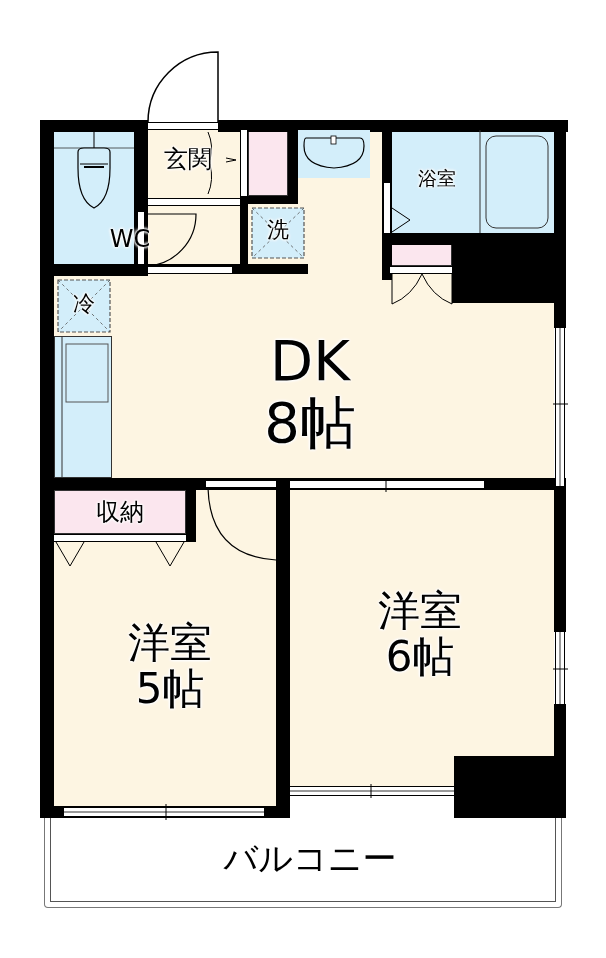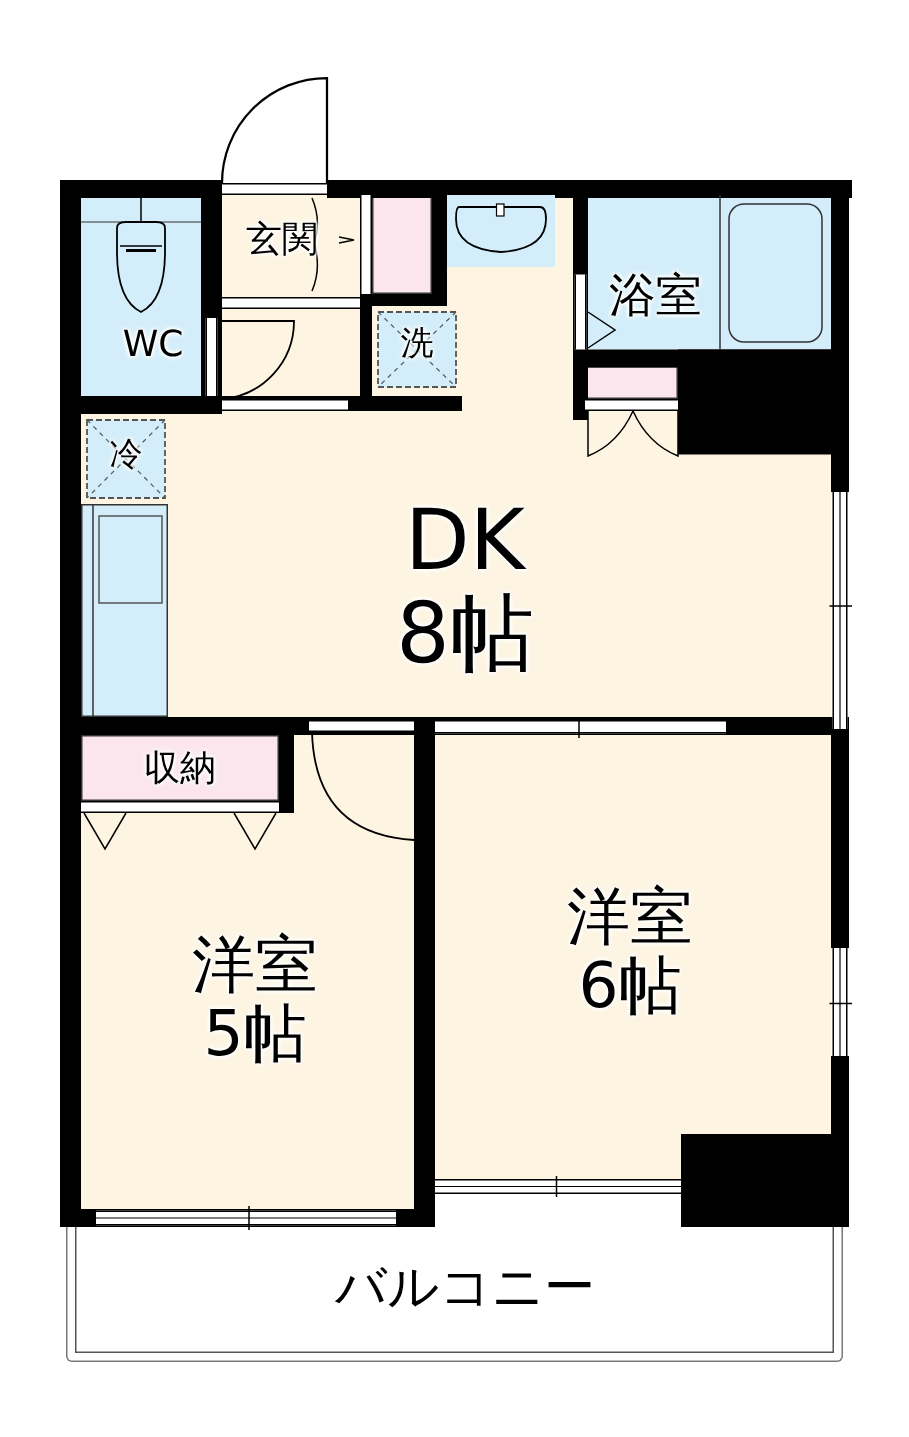--- a/index.html
+++ b/index.html
@@ -117,24 +117,24 @@
   <line x1="553" y1="404" x2="568" y2="404" stroke="#000" stroke-width="1"></line>
   <line x1="553" y1="669" x2="568" y2="669" stroke="#000" stroke-width="1"></line>
   <line x1="166" y1="804" x2="166" y2="820" stroke="#000" stroke-width="1"></line>
   <line x1="371" y1="784" x2="371" y2="798" stroke="#000" stroke-width="1"></line>
   <line x1="64" y1="812" x2="264" y2="812" stroke="#000" stroke-width="0.8"></line>
   <line x1="290" y1="791" x2="454" y2="791" stroke="#000" stroke-width="0.8"></line>
   <line x1="560" y1="328" x2="560" y2="486" stroke="#000" stroke-width="0.8"></line>
   <line x1="560" y1="632" x2="560" y2="704" stroke="#000" stroke-width="0.8"></line>
 </svg>
 
-<div class="label" style="left:54px;top:216px;width:96px;font-size:24px;">WC</div>
+<div class="label" style="left:54px;top:226px;width:96px;font-size:24px;padding-left:28px;">WC</div>
 <div class="label" style="left:150px;top:146px;width:76px;font-size:24px;">玄関</div>
 <div class="label" style="left:252px;top:218px;width:52px;font-size:22px;">洗</div>
-<div class="label" style="left:394px;top:180px;width:86px;font-size:31px;">浴室</div>
+<div class="label" style="left:394px;top:168px;width:86px;font-size:19px;">浴室</div>
 <div class="label" style="left:58px;top:292px;width:52px;font-size:22px;">冷</div>
 <div class="label" style="left:220px;top:330px;width:180px;font-size:56px;">DK
 8帖</div>
 <div class="label" style="left:54px;top:499px;width:132px;font-size:24px;">収納</div>
 <div class="label" style="left:80px;top:620px;width:180px;font-size:42px;">洋室
 5帖</div>
 <div class="label" style="left:330px;top:588px;width:180px;font-size:42px;">洋室
 6帖</div>
 <div class="label" style="left:160px;top:840px;width:300px;font-size:34px;">バルコニー</div>
 

